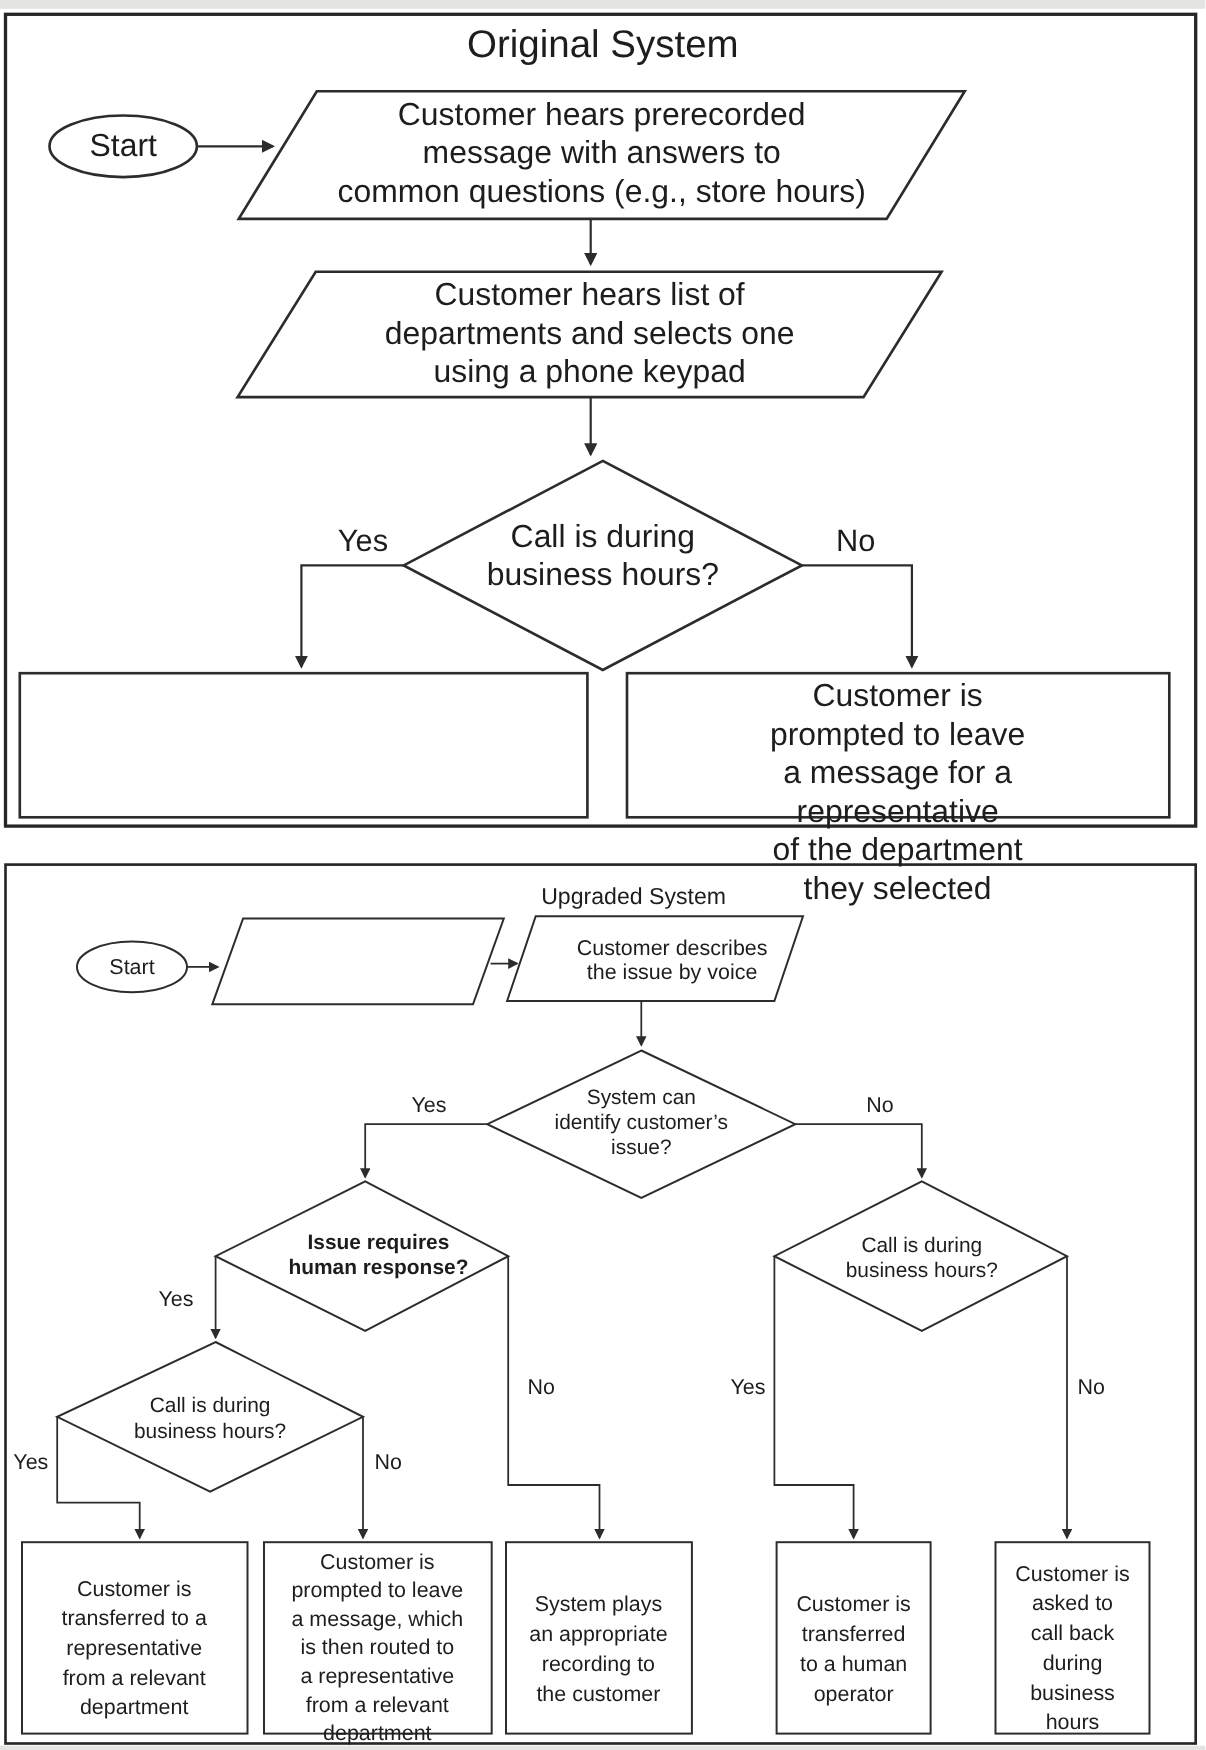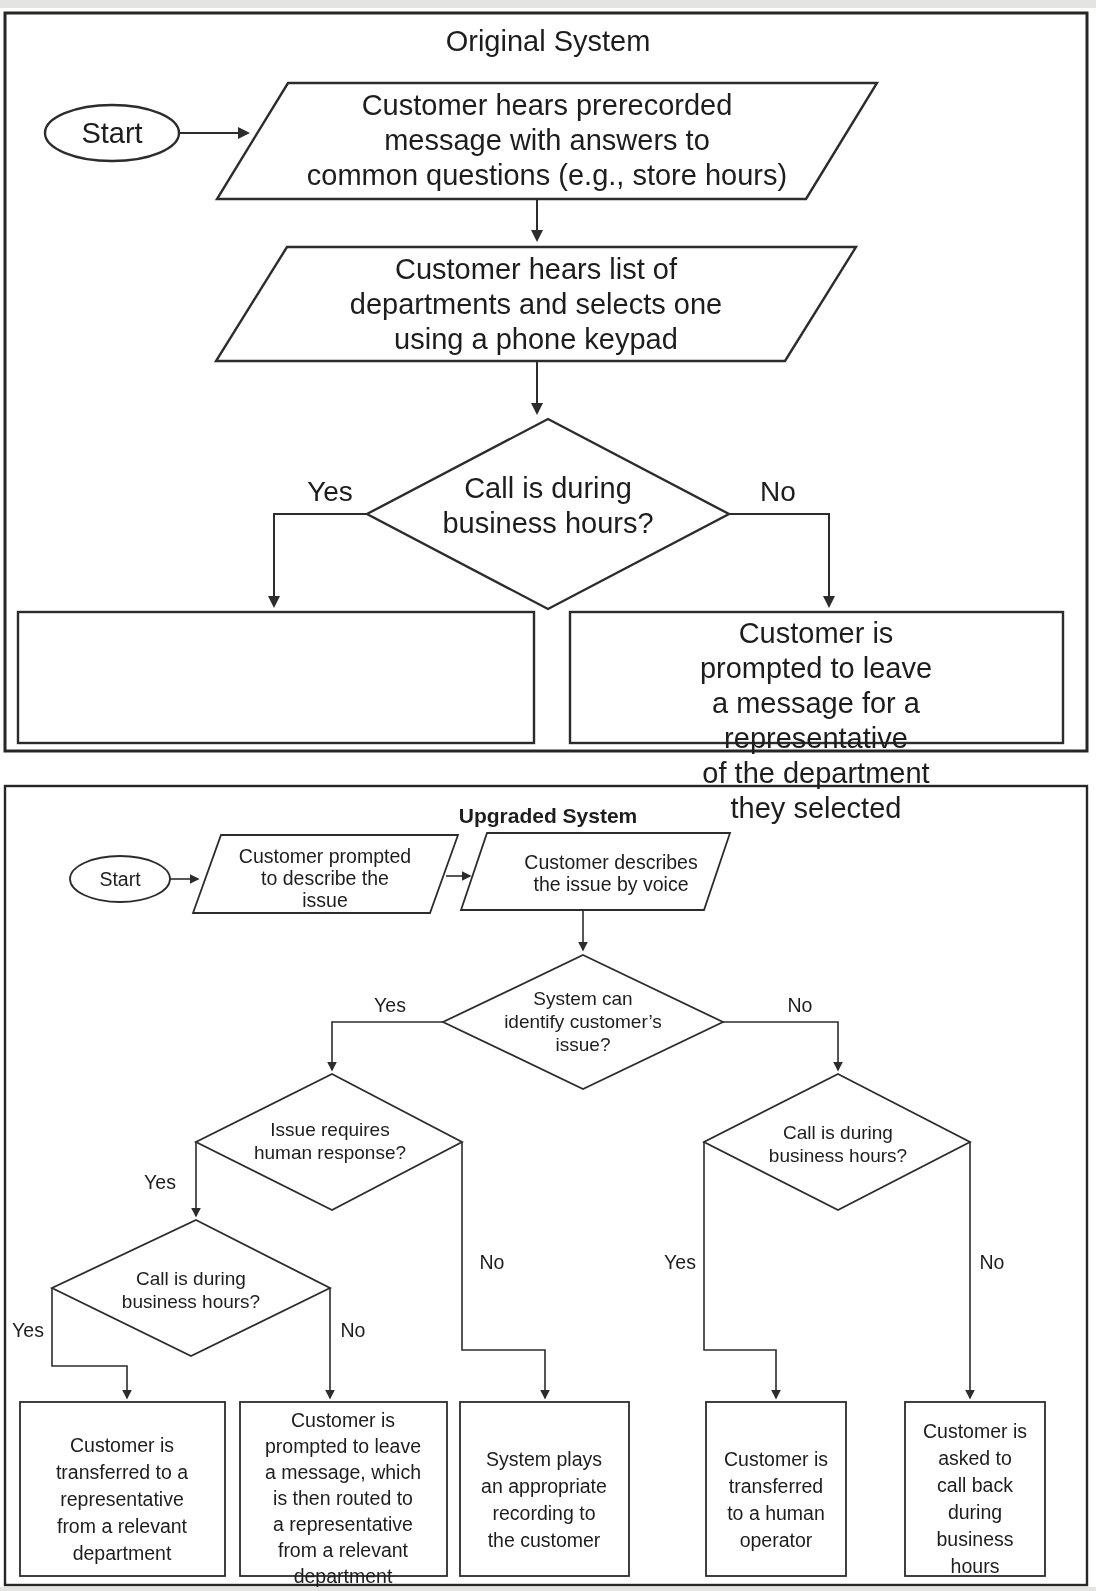--- a/index.html
+++ b/index.html
@@ -12,21 +12,21 @@
   .shape1{fill:#ffffff;stroke:#2c2c2c;stroke-width:2.4;}
   .shape2{fill:#ffffff;stroke:#2c2c2c;stroke-width:1.8;}
   .panel1{fill:none;stroke:#262626;stroke-width:3;}
   .panel2{fill:none;stroke:#262626;stroke-width:2.4;}
   .con1{fill:none;stroke:#2c2c2c;stroke-width:2;marker-end:url(#ah);}
   .con2{fill:none;stroke:#2c2c2c;stroke-width:1.6;marker-end:url(#ah);}
   .t{
     position:absolute;transform:translate(-50%,-50%);
     text-align:center;white-space:pre-line;color:#1d1d1d;
   }
-  .ft1{font-size:29px;}
+  .ft1{font-size:35px;}
   .f1{font-size:29px;line-height:35px;}
   .lb1{font-size:28px;}
   .ft2{font-size:21px;}
   .f2{font-size:19px;line-height:23px;}
   .f2p{font-size:19.5px;line-height:22px;}
   .fb{font-size:19.5px;line-height:27px;}
   .fb2{font-size:19.5px;line-height:26px;}
   .lb2{font-size:19.5px;}
 </style>
 </head>
@@ -100,33 +100,30 @@
 message with answers to
 common questions (e.g., store hours)</div>
   <div class="t f1" style="left:548px;top:506px;">Call is during
 business hours?</div>
   <div class="t lb1" style="left:330px;top:492px;">Yes</div>
   <div class="t lb1" style="left:778px;top:492px;">No</div>
   <div class="t f1" style="left:816px;top:721px;">Customer is prompted to leave
 a message for a representative
 of the department they selected</div>
 
-  <div class="t ft2" style="left:548px;top:816px;font-weight:bold;">Upgraded System</div>
+  <div class="t ft2" style="left:576px;top:816px;">Upgraded System</div>
   <div class="t f2p" style="left:120px;top:879px;">Start</div>
-  <div class="t f2p" style="left:325px;top:878px;">Customer prompted
-to describe the
-issue</div>
   <div class="t f2p" style="left:595px;top:873px;margin-left:16px;">Customer describes
 the issue by voice</div>
   <div class="t f2" style="left:583px;top:1021px;">System can
 identify customer’s
 issue?</div>
   <div class="t lb2" style="left:390px;top:1005px;">Yes</div>
   <div class="t lb2" style="left:800px;top:1005px;">No</div>
-  <div class="t f2" style="left:330px;top:1141px;">Issue requires
+  <div class="t f2" style="left:344px;top:1141px;font-weight:bold;">Issue requires
 human response?</div>
   <div class="t lb2" style="left:160px;top:1182px;">Yes</div>
   <div class="t lb2" style="left:492px;top:1262px;">No</div>
   <div class="t f2" style="left:838px;top:1144px;">Call is during
 business hours?</div>
   <div class="t lb2" style="left:680px;top:1262px;">Yes</div>
   <div class="t lb2" style="left:992px;top:1262px;">No</div>
   <div class="t f2" style="left:191px;top:1290px;">Call is during
 business hours?</div>
   <div class="t lb2" style="left:28px;top:1330px;">Yes</div>

